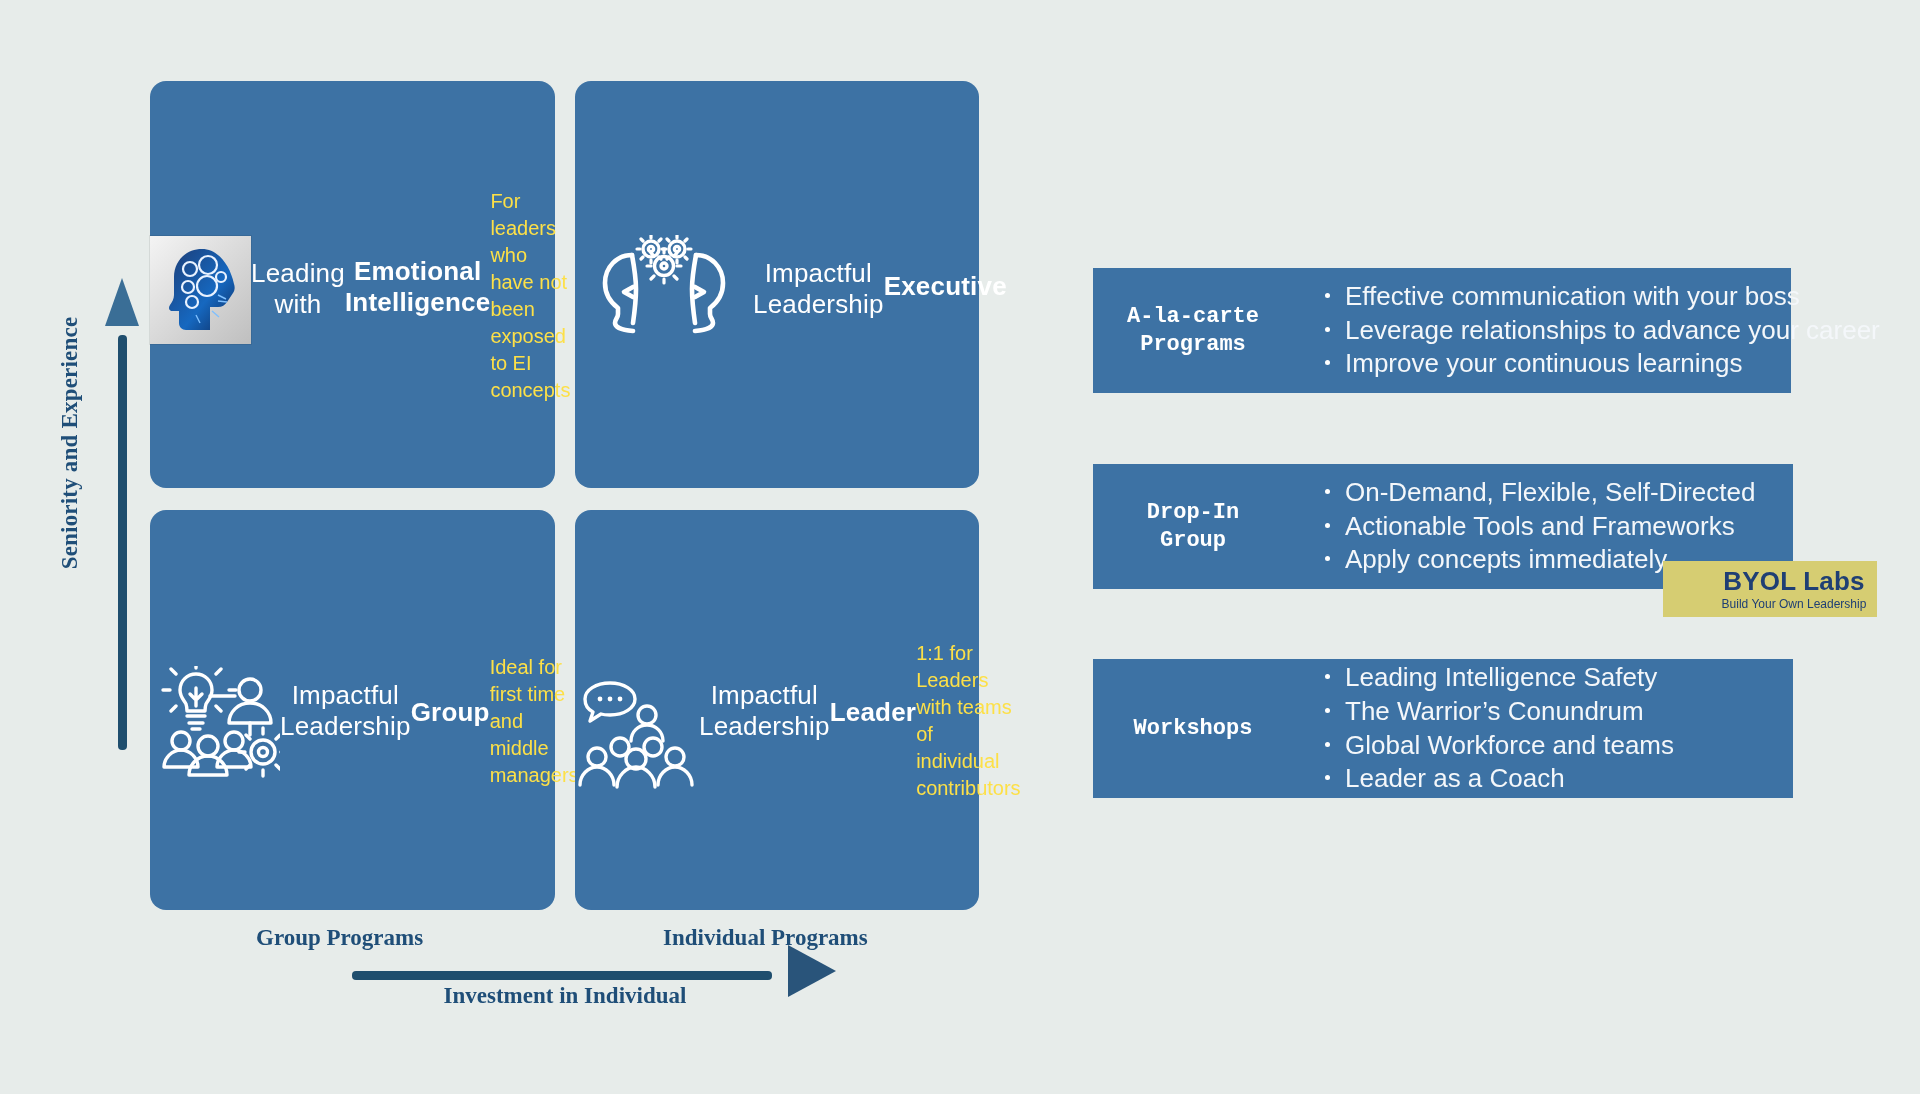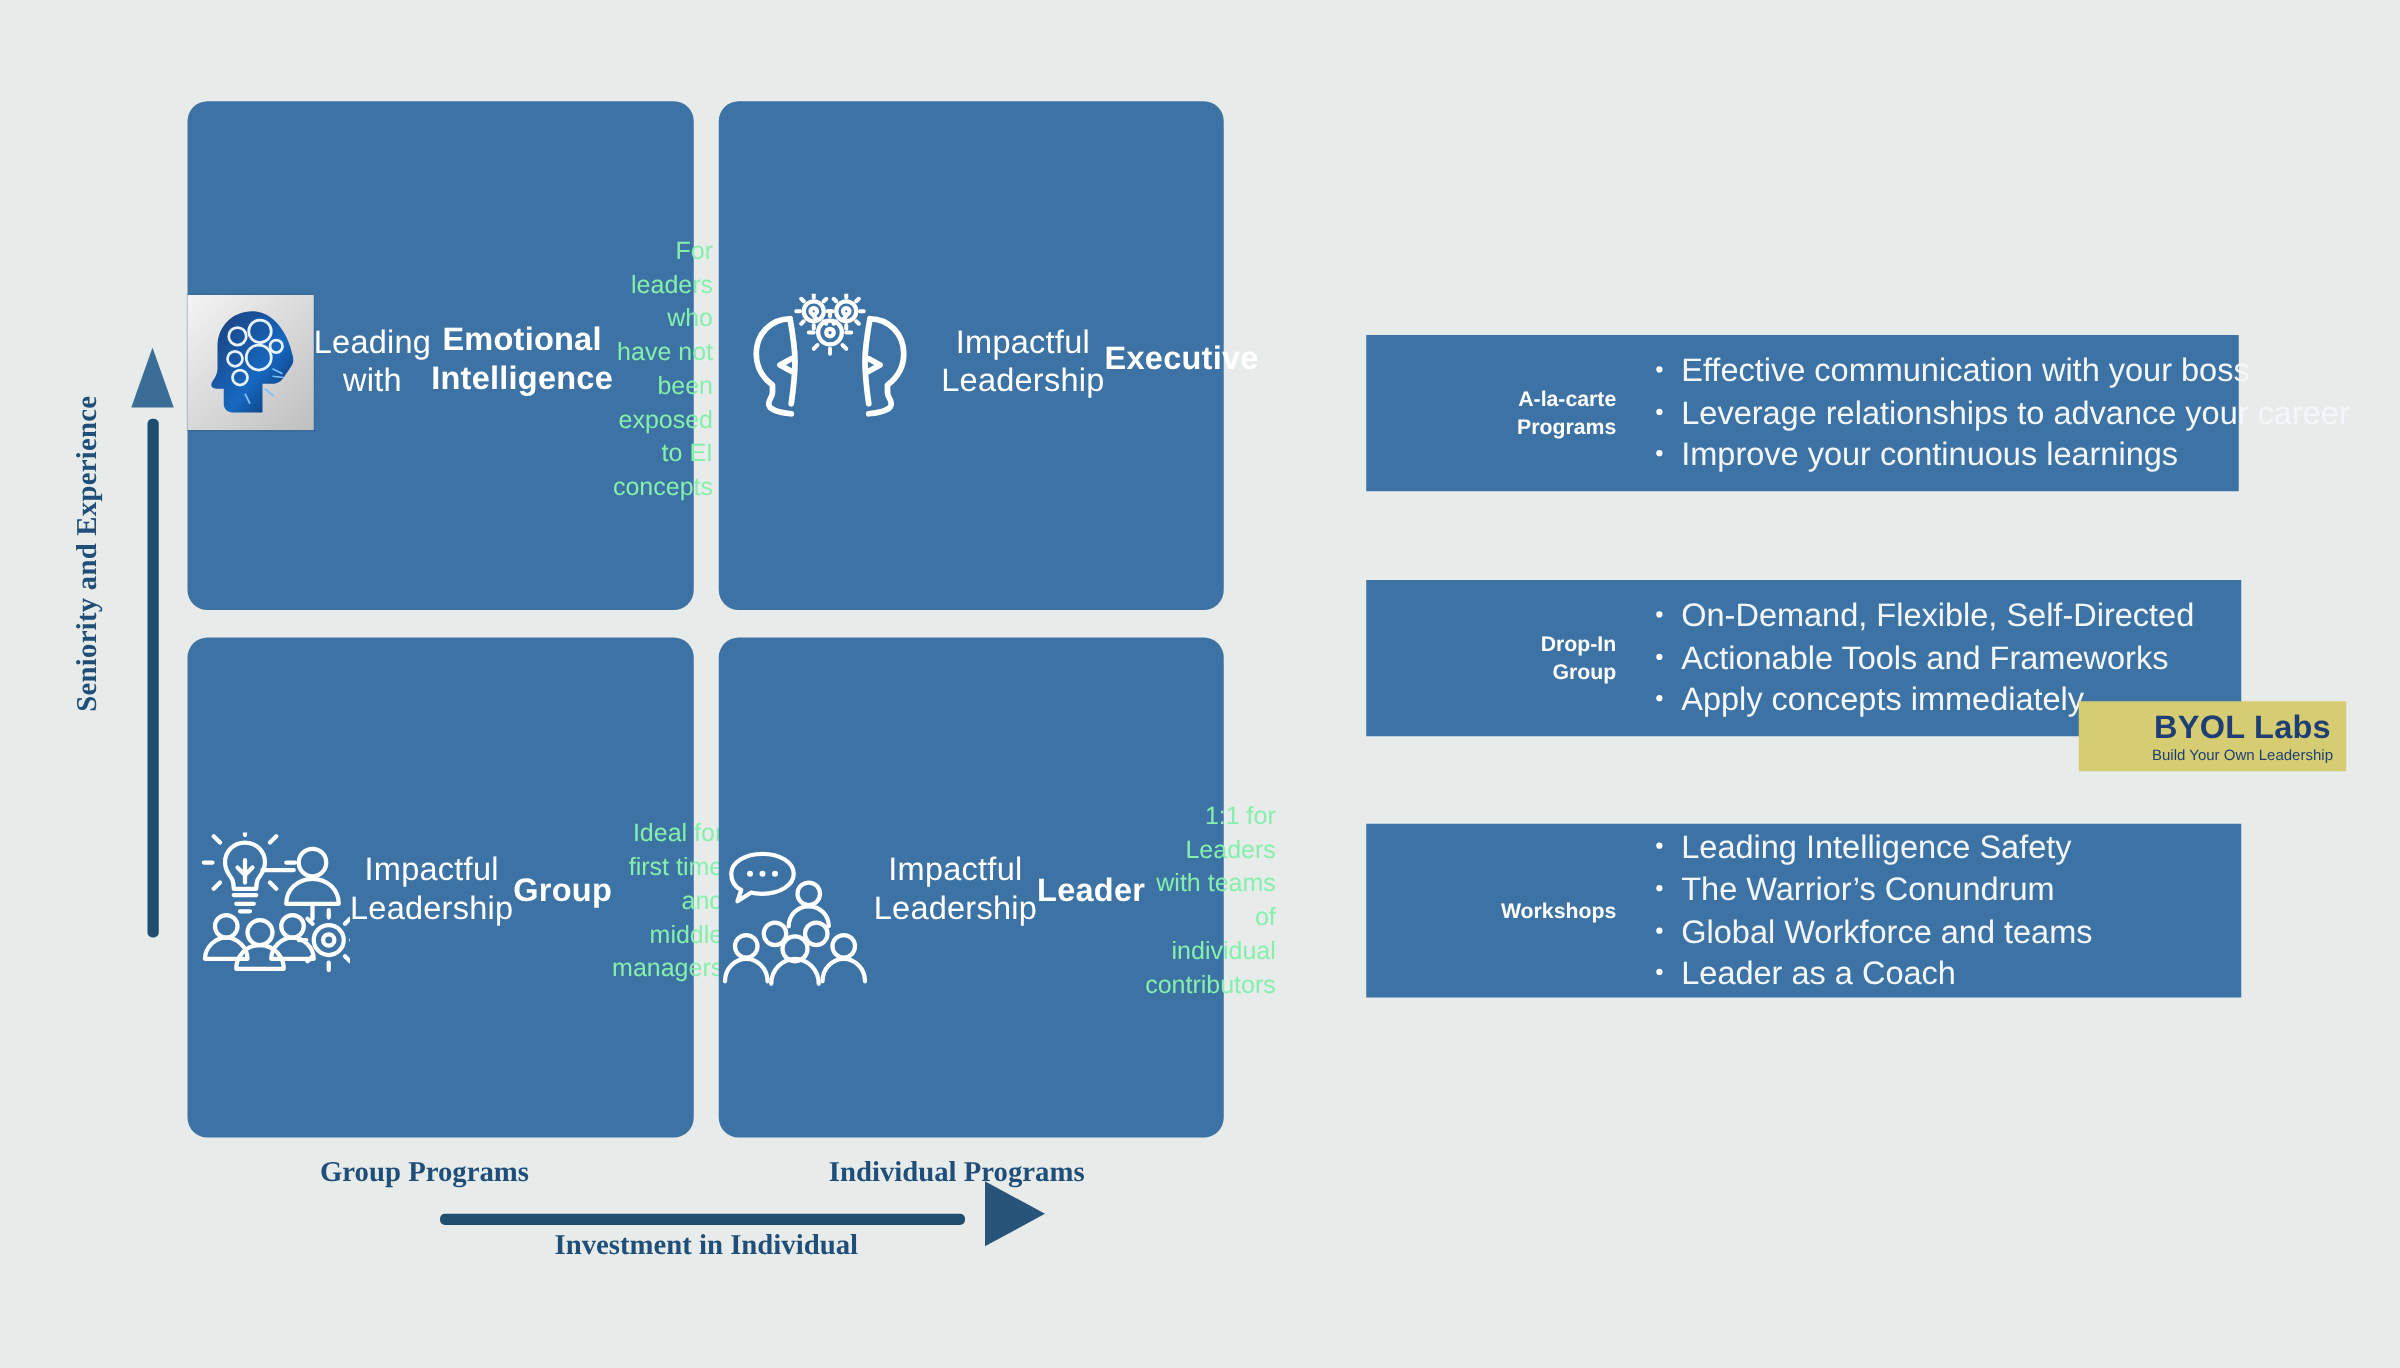--- a/index.html
+++ b/index.html
@@ -79,45 +79,45 @@
   .q-tl .title-line{margin-top:8px;}
   .q-tr .title-line{margin-top:8px;}
   .q-bl .title-line{margin-top:2px;}
   .q-br .title-line{margin-top:2px;}
 
   .title-strong{
     font-size:26px;font-weight:bold;text-align:center;margin-top:4px;
     letter-spacing:.2px;
   }
   .sub-line{
-    font-size:20px;font-weight:400;line-height:1.35;text-align:right;
-    margin-top:22px;color:#86efac;max-width:330px;
+    font-size:20px;font-weight:400;line-height:1.35;text-align:left;
+    margin-top:22px;color:#fde047;max-width:330px;
   }
 
   
   .brain-thumb{
     width:101px;height:108px;
     background:linear-gradient(135deg,#f4f4f4 0%,#dcdcdc 45%,#bfbfbf 100%);
     display:flex;align-items:center;justify-content:center;
     box-shadow:0 0 0 1px rgba(0,0,0,.08);
   }
 
   
   .panel{
     position:absolute;background:#3d72a4;display:flex;align-items:center;
     box-sizing:border-box;color:#fff;
   }
   .p1{left:1093px;top:268px;width:698px;height:125px;}
   .p2{left:1093px;top:464px;width:700px;height:125px;}
   .p3{left:1093px;top:659px;width:700px;height:139px;}
 
   .panel-label{
-    width:200px;flex:0 0 200px;text-align:right;
-    font-family:Liberation Sans, sans-serif;font-weight:bold;
-    font-size:17px;line-height:1.25;
+    width:200px;flex:0 0 200px;text-align:center;
+    font-family:Liberation Mono, monospace;font-weight:bold;
+    font-size:22px;line-height:1.25;
   }
   .panel-list{
     margin:0;padding:0 0 0 30px;list-style:none;
   }
   .panel-list li{
     position:relative;padding-left:22px;
     font-size:26px;line-height:1.14;margin:4px 0;color:#f4f7fa;
     white-space:nowrap;
   }
   .panel-list li::before{

